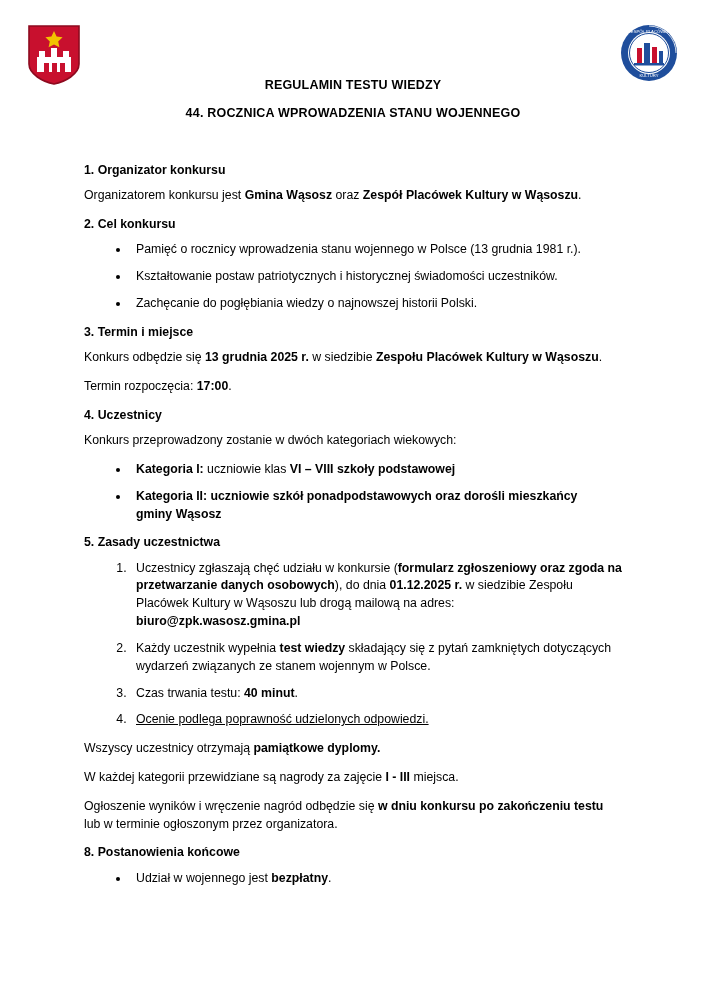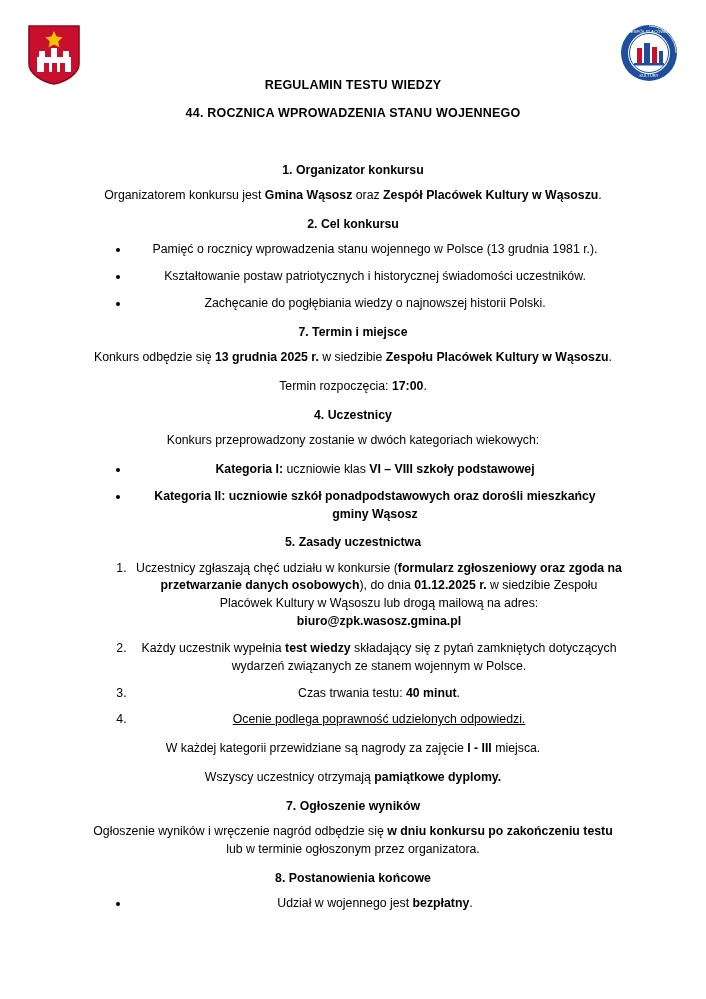--- a/index.html
+++ b/index.html
@@ -56,21 +56,20 @@
   }
 
   
   .content {
     margin: 0 auto;
     padding-left: 84px;
     padding-right: 84px;
     padding-top: 40px;
     font-size: 12.3px;
     line-height: 1.42;
-    text-align: center;
   }
   h2.section {
     font-size: 12.3px;
     font-weight: bold;
     margin: 0 0 8px 0;
     padding: 0;
     line-height: 1.4;
   }
   p.para {
     margin: 0 0 11px 0;
@@ -152,21 +151,21 @@
       </div>
       <div class="block">
         <h2 class="section">2. Cel konkursu</h2>
         <ul class="bullets">
           <li><span>Pamięć o rocznicy wprowadzenia stanu wojennego w Polsce (13 grudnia 1981 r.).</span></li>
           <li><span>Kształtowanie postaw patriotycznych i historycznej świadomości uczestników.</span></li>
           <li><span>Zachęcanie do pogłębiania wiedzy o najnowszej historii Polski.</span></li>
         </ul>
       </div>
       <div class="block">
-        <h2 class="section">7. Termin i miejsce</h2>
+        <h2 class="section">3. Termin i miejsce</h2>
         <p class="para"><span>Konkurs odbędzie się </span><b>13 grudnia 2025 r.</b><span> w siedzibie </span><b>Zespołu Placówek Kultury w Wąsoszu</b><span>.</span></p>
         <p class="para"><span>Termin rozpoczęcia: </span><b>17:00</b><span>.</span></p>
       </div>
       <div class="block">
         <h2 class="section">4. Uczestnicy</h2>
         <p class="para"><span>Konkurs przeprowadzony zostanie w dwóch kategoriach wiekowych:</span></p>
         <ul class="bullets">
           <li><b>Kategoria I:</b><span> uczniowie klas </span><b>VI – VIII szkoły podstawowej</b></li>
           <li><b>Kategoria II: uczniowie szkół ponadpodstawowych oraz dorośli mieszkańcy gminy Wąsosz</b></li>
         </ul>
@@ -174,25 +173,24 @@
       <div class="block">
         <h2 class="section">5. Zasady uczestnictwa</h2>
         <ol class="numbered">
           <li><span>Uczestnicy zgłaszają chęć udziału w konkursie (</span><b>formularz zgłoszeniowy oraz zgoda na przetwarzanie danych osobowych</b><span>),  do dnia </span><b>01.12.2025 r.</b><span> w siedzibie Zespołu Placówek Kultury w Wąsoszu lub drogą mailową na adres: </span><b>biuro@zpk.wasosz.gmina.pl</b></li>
           <li><span>Każdy uczestnik wypełnia </span><b>test wiedzy</b><span> składający się z pytań zamkniętych dotyczących wydarzeń związanych ze stanem wojennym w Polsce.</span></li>
           <li><span>Czas trwania testu: </span><b>40 minut</b><span>.</span></li>
           <li><span>Ocenie podlega poprawność udzielonych odpowiedzi.</span></li>
         </ol>
       </div>
       <div class="block">
+        <p class="para"><span>Wszyscy uczestnicy otrzymają </span><b>pamiątkowe dyplomy.</b></p>
         <p class="para"><span>W każdej kategorii przewidziane są nagrody za zajęcie </span><b>I - III</b><span> miejsca.</span></p>
-        <p class="para"><span>Wszyscy uczestnicy otrzymają </span><b>pamiątkowe dyplomy.</b></p>
       </div>
       <div class="block">
-        <h2 class="section">7. Ogłoszenie wyników</h2>
         <p class="para"><span>Ogłoszenie wyników i wręczenie nagród odbędzie się </span><b>w dniu konkursu po zakończeniu testu</b><span> lub w terminie ogłoszonym przez organizatora.</span></p>
       </div>
       <div class="block">
         <h2 class="section">8. Postanowienia końcowe</h2>
         <ul class="bullets">
           <li><span>Udział w wojennego jest </span><b>bezpłatny</b><span>.</span></li>
         </ul>
       </div>
     </div>
 

